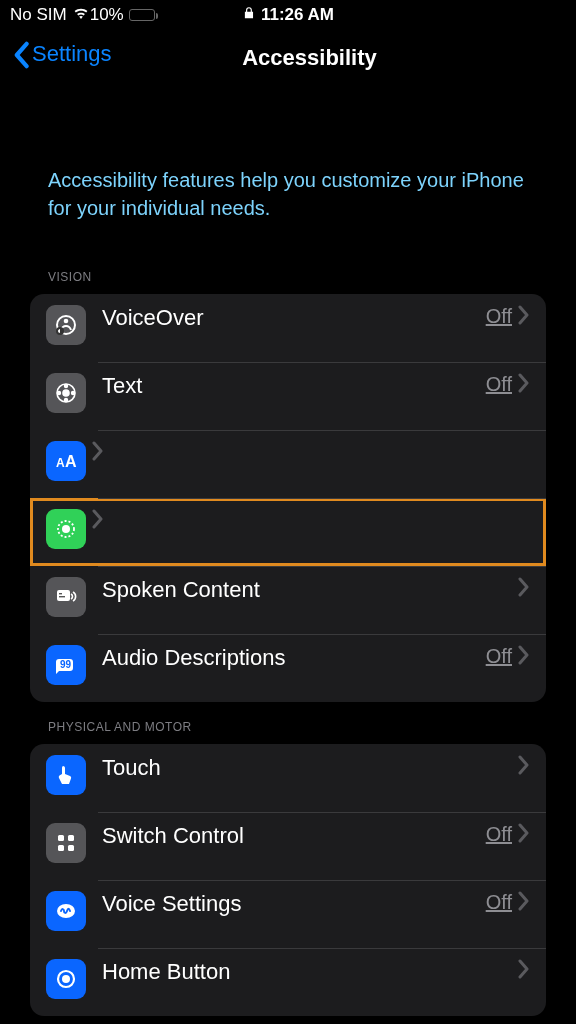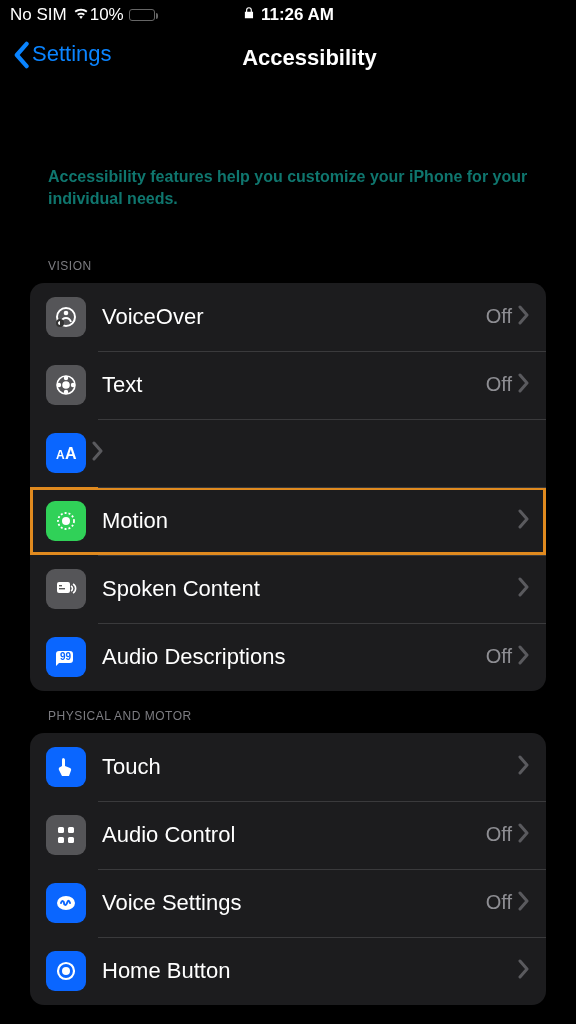--- a/index.html
+++ b/index.html
@@ -49,43 +49,41 @@
     display: flex; color: #0a84ff; font-size: 22px; gap:2px;
   }
   .back svg { width: 18px; height: 28px; }
   .nav-title {
     position: absolute; left: 12px; right: 0; text-align: center; font-size: 22px;
     font-weight: 600; pointer-events: none; margin-left: 31px;
   }
 
   
   .intro {
-    color: #0f766e; font-size: 16px; line-height: 1.4;
+    color: #7dd3fc; font-size: 20px; line-height: 1.4;
     padding: 80px 48px 30px 48px;
-    font-weight: bold;
   }
 
   
   .section-title {
     color: #7d7d82; font-size: 12px; letter-spacing: 0.5px;
     padding: 18px 48px 10px 48px; text-transform: uppercase;
   }
 
   
   .group {
     background: #1c1c1e;
     border-radius: 14px;
     margin: 0 30px;
     overflow: hidden;
   }
   .row {
     display: flex;
-    align-items: center;
     height: 68px;
-    padding: 0 16px;
+    padding: 11px 16px;
     position: relative;
   }
   .row + .row::before {
     content: "";
     position: absolute;
     left: 68px; right: 0; top: 0;
     height: 1px; background: #3a3a3c;
   }
   .row .icon {
     width: 40px; height: 40px; border-radius: 9px;
@@ -94,21 +92,21 @@
     color: #fff;
   }
   .icon svg { width: 24px; height: 24px; }
   .icon-gray  { background: #555558; }
   .icon-blue  { background: #0a66ff; }
   .icon-green { background: #30d158; }
   .row .label {
     flex: 1 1 auto; font-size: 22px; padding-left: 16px; font-weight: 400;
   }
   .row .value {
-    color: #8e8e93; font-size: 20px; padding-right: 6px;
+    color: #8e8e93; font-size: 20px; padding-right: 6px; text-decoration: underline;
   }
   .row .chev { color: #5a5a5e; flex-shrink: 0; }
   .row .chev svg { width: 12px; height: 20px; }
 
   .highlight {
     box-shadow: 0 0 0 3px #e08a1f inset;
     position: relative; z-index: 2;
   }
 </style>
 </head>
@@ -202,21 +200,20 @@
         </svg></span>
   </div>
 
   <div class="row highlight">
     <span class="icon icon-green">
       <svg viewBox="0 0 24 24" fill="none" stroke="#fff" stroke-width="1.8">
           <circle cx="12" cy="12" r="8" stroke-dasharray="2 2"></circle>
           <circle cx="12" cy="12" r="4" fill="#fff" stroke="none"></circle>
         </svg>
     </span>
-    <span class="label">Motion</span>
     <span class="value"></span>
     <span class="chev"><svg viewBox="0 0 12 20" fill="none" stroke="currentColor" stroke-width="3" stroke-linecap="round" stroke-linejoin="round">
           <polyline points="2,2 9,10 2,18"></polyline>
         </svg></span>
   </div>
 
   <div class="row">
     <span class="icon icon-gray">
       <svg viewBox="0 0 24 24" fill="#fff">
           <rect x="3" y="5" width="13" height="11" rx="2"></rect>
@@ -267,21 +264,21 @@
 
   <div class="row">
     <span class="icon icon-gray">
       <svg viewBox="0 0 24 24" fill="#fff">
           <rect x="4" y="4" width="6" height="6" rx="1.5"></rect>
           <rect x="14" y="4" width="6" height="6" rx="1.5"></rect>
           <rect x="4" y="14" width="6" height="6" rx="1.5"></rect>
           <rect x="14" y="14" width="6" height="6" rx="1.5"></rect>
         </svg>
     </span>
-    <span class="label">Audio Control</span>
+    <span class="label">Switch Control</span>
     <span class="value">Off</span>
     <span class="chev"><svg viewBox="0 0 12 20" fill="none" stroke="currentColor" stroke-width="3" stroke-linecap="round" stroke-linejoin="round">
           <polyline points="2,2 9,10 2,18"></polyline>
         </svg></span>
   </div>
 
   <div class="row">
     <span class="icon icon-blue">
       <svg viewBox="0 0 24 24" fill="#fff">
           <ellipse cx="12" cy="12" rx="9" ry="7"></ellipse>

